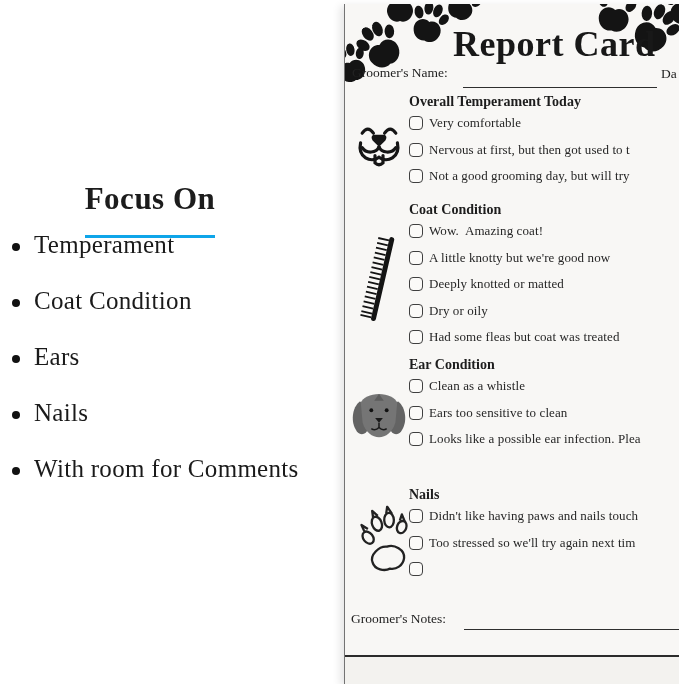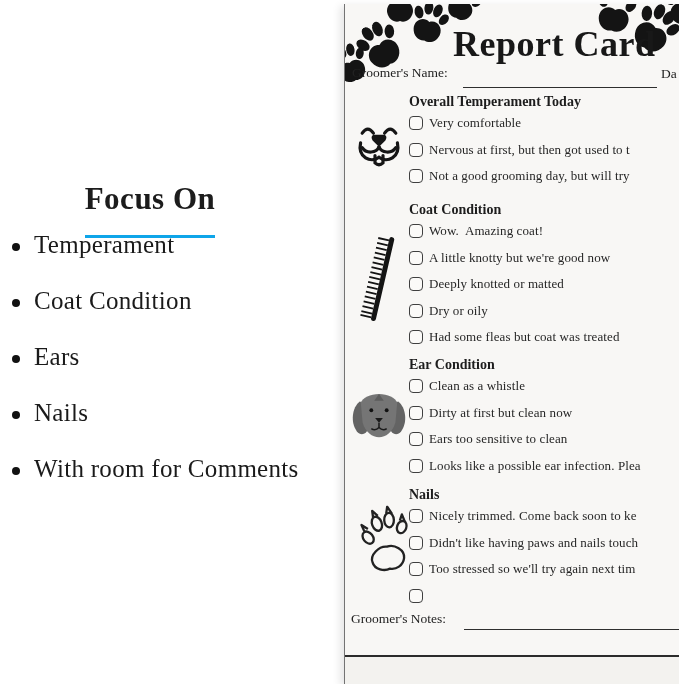--- a/index.html
+++ b/index.html
@@ -199,38 +199,30 @@
   </div>
 
   <div class="section" style="top:353px;">
     <div class="sec-heading">Ear Condition</div>
     <div class="row">
         <span class="checkbox"></span>
         <span class="row-text">Clean as a whistle</span>
       </div>
     <div class="row">
         <span class="checkbox"></span>
-        <span class="row-text">Dirty at first but clean now</span>
-      </div>
-    <div class="row">
-        <span class="checkbox"></span>
         <span class="row-text">Ears too sensitive to clean</span>
       </div>
     <div class="row">
         <span class="checkbox"></span>
         <span class="row-text">Looks like a possible ear infection. Plea</span>
       </div>
   </div>
 
   <div class="section" style="top:483px;">
     <div class="sec-heading">Nails</div>
-    <div class="row">
-        <span class="checkbox"></span>
-        <span class="row-text">Nicely trimmed. Come back soon to ke</span>
-      </div>
     <div class="row">
         <span class="checkbox"></span>
         <span class="row-text">Didn't like having paws and nails touch</span>
       </div>
     <div class="row">
         <span class="checkbox"></span>
         <span class="row-text">Too stressed so we'll try again next tim</span>
       </div>
     <div class="row">
         <span class="checkbox"></span>

